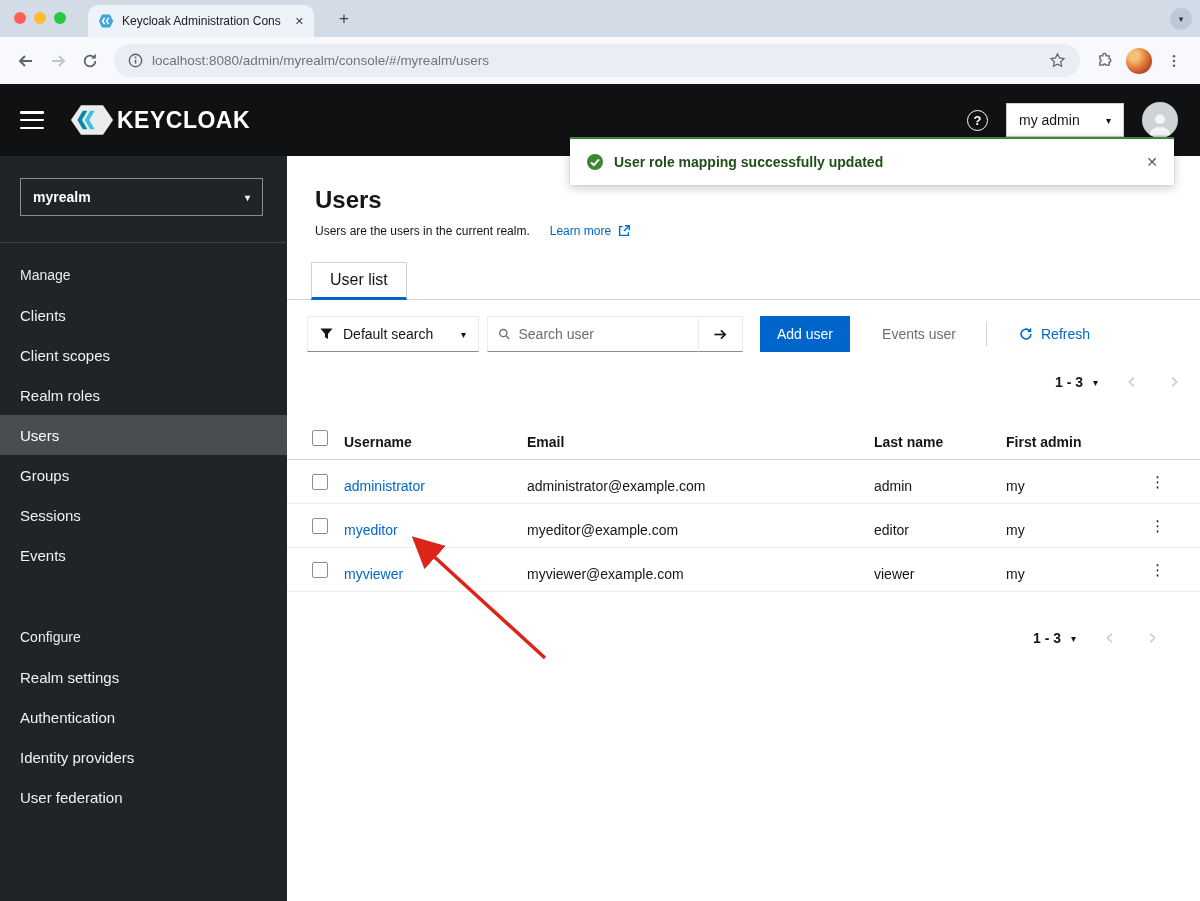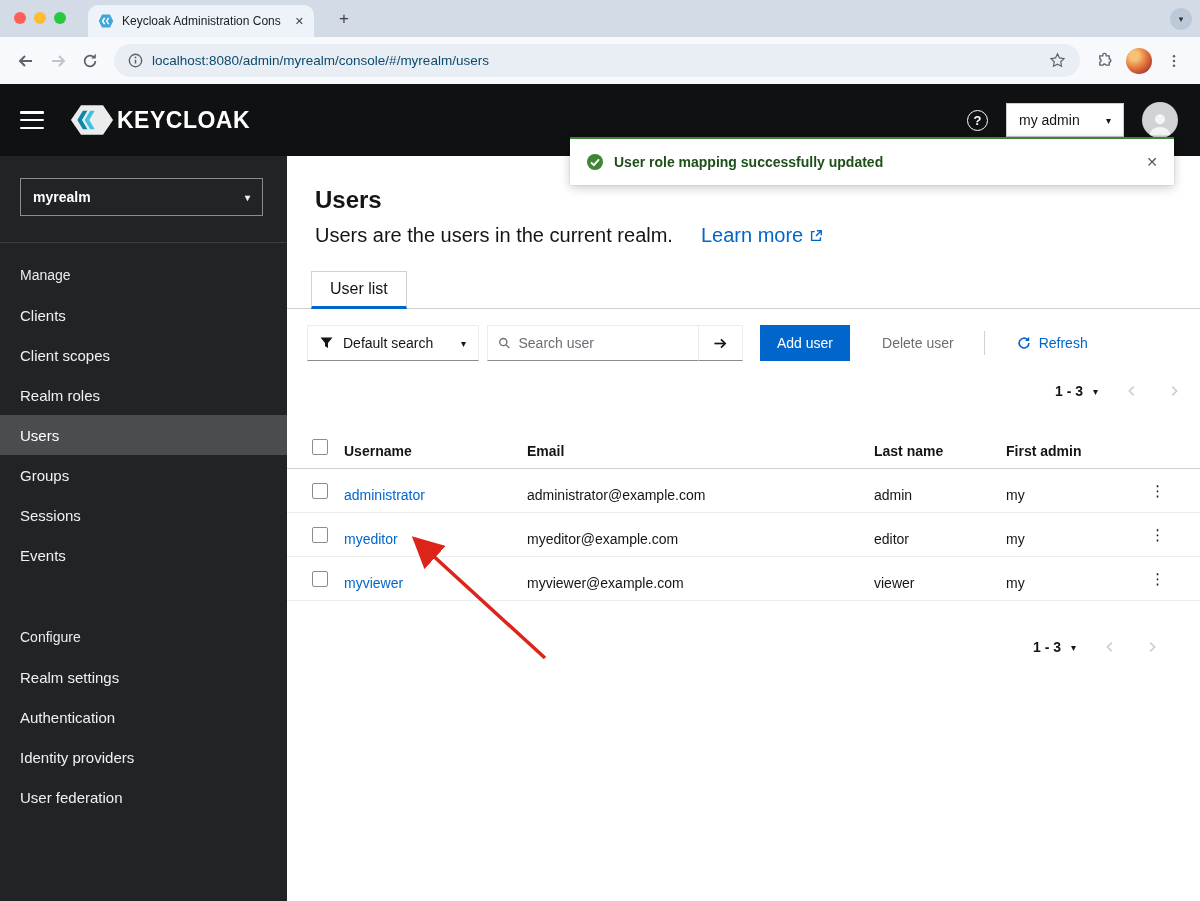--- a/index.html
+++ b/index.html
@@ -19,21 +19,21 @@
   .newtab-btn { position:absolute; left:332px; top:7px; width:24px; height:24px; display:flex;
     align-items:center; justify-content:center; font-size:17px; color:#3c4043; }
   .tabsearch { position:absolute; right:8px; top:8px; width:22px; height:22px; border-radius:50%;
     background:#bcc9d8; display:flex; align-items:center; justify-content:center; font-size:9px; color:#2d3236; }
 
   .btoolbar { position:absolute; top:37px; left:0; right:0; height:47px; background:#f7f9fc;
     display:flex; align-items:center; padding:0 10px; }
   .nav-ic { width:32px; height:32px; display:flex; align-items:center; justify-content:center; }
   .urlbar { flex:1; height:33px; margin:0 8px; background:#e9eef4; border-radius:17px;
     display:flex; align-items:center; gap:9px; padding:0 14px; }
-  .url-text { flex:1; font-size:13.5px; color:#0c4a6e; white-space:nowrap; overflow:hidden; }
+  .url-text { flex:1; font-size:13.5px; color:#737373; white-space:nowrap; overflow:hidden; }
   .chrome-avatar { width:26px; height:26px; border-radius:50%; margin:0 6px;
     background:radial-gradient(circle at 32% 30%, #f6c177 18%, #e2793a 48%, #b03a2e 80%); }
 
   
   .masthead { position:absolute; top:84px; left:0; right:0; height:72px; background:#101113;
     display:flex; align-items:center; z-index:5; }
   .hamburger { margin-left:20px; width:24px; height:18px; display:flex; flex-direction:column;
     justify-content:space-between; }
   .hamburger span { display:block; height:2.5px; background:#fff; border-radius:1px; }
   .brand { display:flex; align-items:center; gap:3px; margin-left:26px; }
@@ -56,21 +56,21 @@
   .realm-caret { font-size:10px; color:#f0f0f0; }
   .nav-title { padding:24px 20px 12px; font-size:14px; color:#ececec; }
   .nav-title.cfg { margin-top:30px; }
   .nav-item { height:40px; display:flex; align-items:center; padding:0 20px; font-size:15px; color:#f0f0f0; }
   .nav-item.active { background:#4a4d50; color:#fff; }
 
   
   .content { position:absolute; top:156px; left:287px; right:0; bottom:0; background:#fff; }
   .page-header { padding:30px 24px 0 28px; }
   .page-title { font-size:24px; font-weight:700; color:#151515; }
-  .page-sub { margin-top:10px; font-size:20px; color:#151515; display:flex; align-items:center; gap:28px; }
+  .page-sub { margin-top:10px; font-size:12px; color:#151515; display:flex; align-items:center; gap:20px; }
   .learn-more { color:var(--accent,#0066cc); display:inline-flex; align-items:center; gap:6px; }
 
   .tabsbar { margin-top:24px; display:flex; border-bottom:1px solid #d2d2d2; padding-left:24px; }
   .ktab { height:38px; padding:0 18px; display:flex; align-items:center; font-size:16px; color:#151515;
     background:#fff; border:1px solid #d2d2d2; border-bottom:3px solid var(--accent,#0066cc); margin-bottom:-1px; }
 
   .toolbar { display:flex; align-items:center; padding:16px 24px 16px 20px; }
   .pf-border { border:1px solid #ececec; border-bottom-color:#8a8d90; background:#fff; }
   .select-toggle { width:172px; height:36px; display:flex; align-items:center; gap:10px; padding:0 12px;
     font-size:14px; color:#151515; }
@@ -271,21 +271,21 @@
           <input type="text" placeholder="Search user" style="">
         </div>
         <div class="search-go pf-border">
           <svg viewBox="0 0 16 16" width="15" height="15">
               <line x1="1.5" y1="8" x2="13" y2="8" stroke="#151515" stroke-width="1.8"></line>
               <polyline points="8.5,3.5 13,8 8.5,12.5" fill="none" stroke="#151515" stroke-width="1.8"></polyline>
             </svg>
         </div>
       </div>
       <button class="btn-primary">Add user</button>
-      <button class="btn-muted">Delete user</button>
+      <button class="btn-muted">Events user</button>
       <span class="vdivider"></span>
       <span class="refresh-link">
         <svg viewBox="0 0 16 16" width="14" height="14">
             <path d="M13.6 8 a5.6 5.6 0 1 1 -1.7-4" fill="none" stroke="#0066cc" stroke-width="1.8"></path>
             <polygon points="13.9,0.8 13.9,5.6 9.3,5.6" fill="#0066cc"></polygon>
           </svg>
         <span>Refresh</span>
       </span>
     </div>
 

